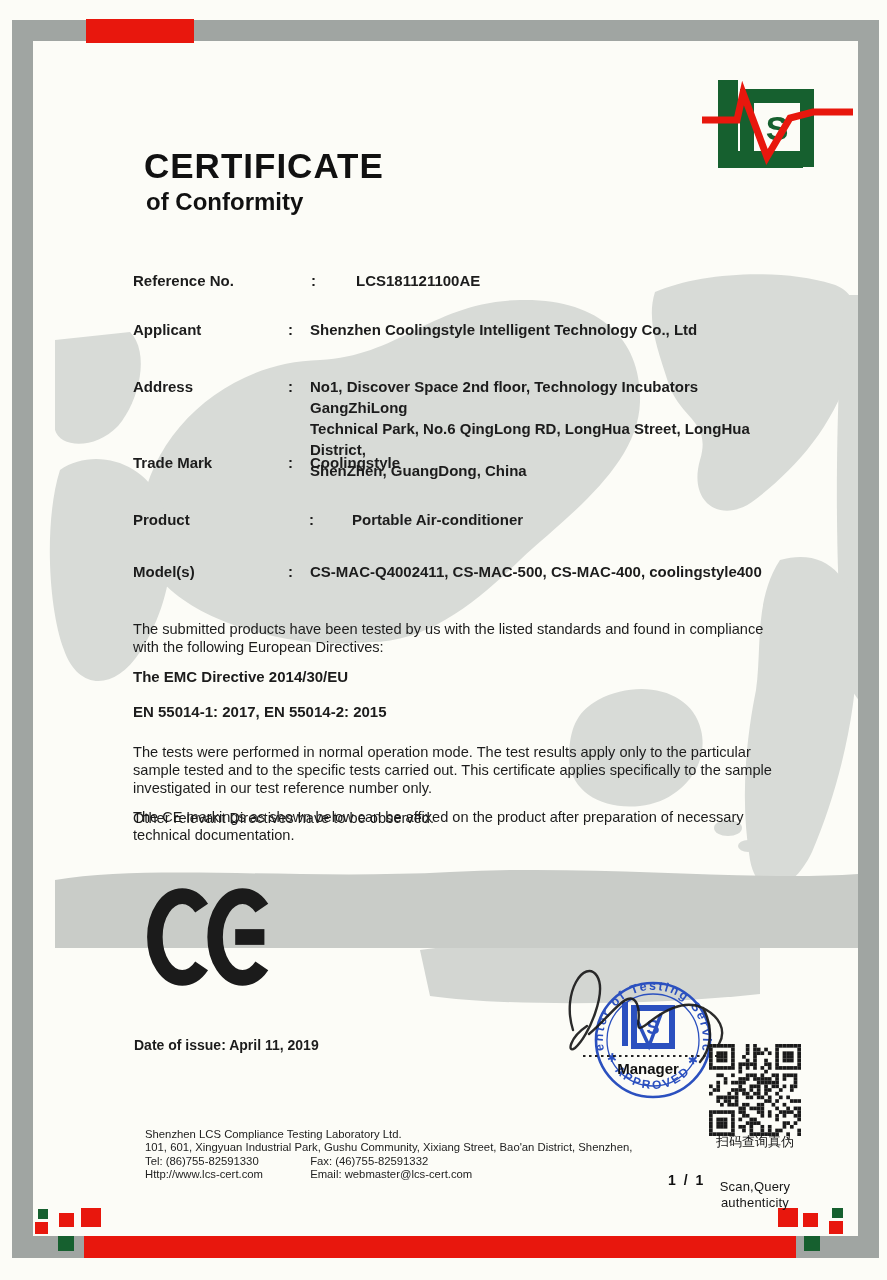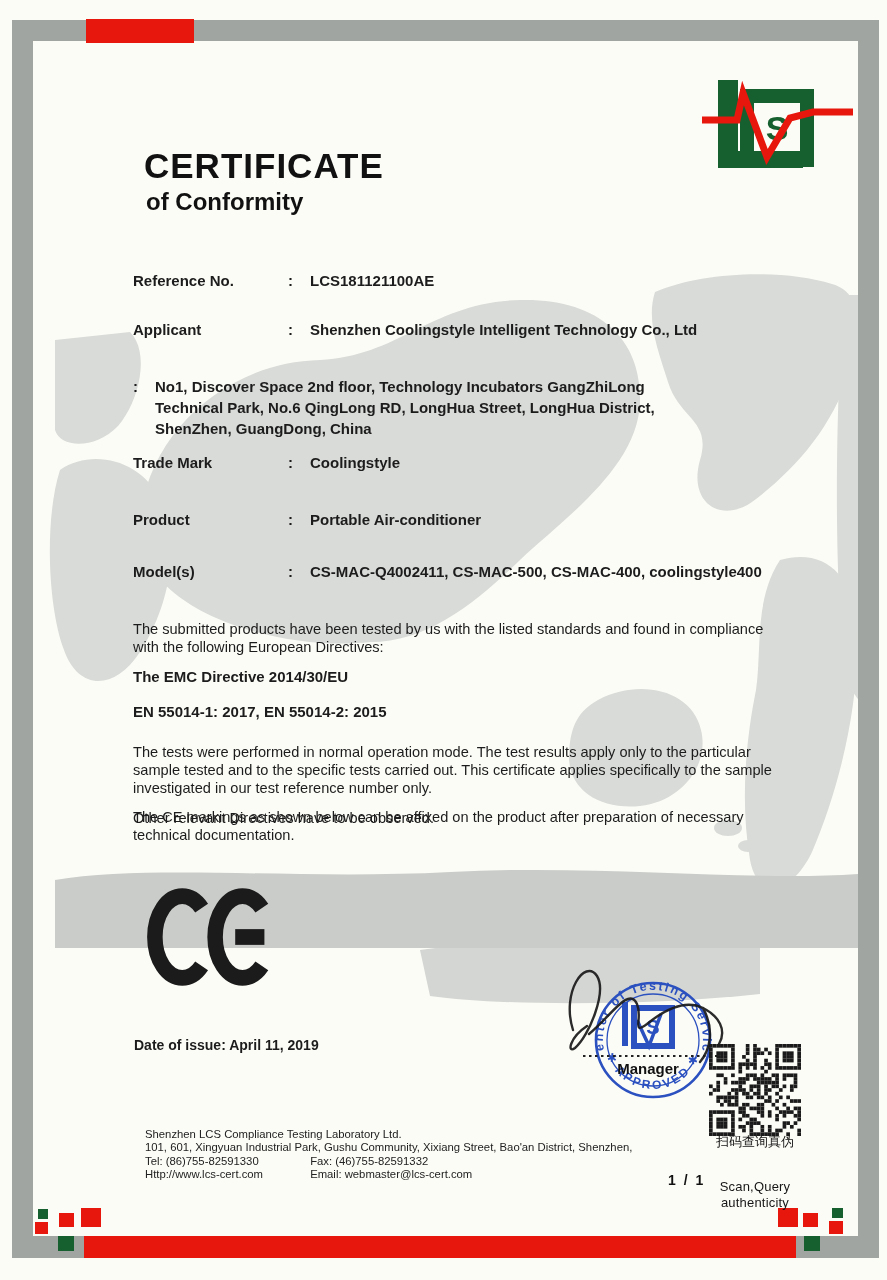--- a/index.html
+++ b/index.html
@@ -33,22 +33,22 @@
   .map{position:absolute;left:0;top:0;z-index:0;}
   
   .z{position:absolute;z-index:2;}
   .logo{left:695px;top:70px;width:165px;height:110px;}
   .title-main{left:144px;top:146px;font-size:35px;font-weight:bold;letter-spacing:1px;color:#111;}
   .title-sub{left:146px;top:188px;font-size:24px;font-weight:bold;color:#111;}
   .frow{left:133px;width:660px;display:flex;font-size:15px;font-weight:bold;line-height:21px;}
   .frow .lab{width:155px;flex:0 0 155px;}
   .frow .col{width:22px;flex:0 0 22px;}
   .frow .val{flex:1;}
-  .r-ref{top:270px;} .r-app{top:319px;} .r-addr{top:376px;}
-  .r-tm{top:452px;}  .r-prod{top:509px;} .r-mod{top:561px;}
+  .r-ref{top:270px;gap:23px;} .r-app{top:319px;} .r-addr{top:376px;}
+  .r-tm{top:452px;}  .r-prod{top:509px;gap:21px;} .r-mod{top:561px;}
   .para{left:133px;width:660px;font-size:14.6px;line-height:18px;}
   .p1{top:620px;} .p2{top:743px;} .p3{top:808px;} .p4{top:809px;}
   .pbold{left:133px;width:660px;font-size:15px;font-weight:bold;}
   .pd{top:668px;} .ps{top:703px;}
   .ce{left:133px;top:886px;width:146px;height:102px;}
   .date-line{left:134px;top:1037px;font-size:14px;font-weight:bold;}
   .stamp{left:545px;top:952px;width:205px;height:165px;}
   .qr{left:709px;top:1044px;width:92px;height:92px;}
   .qr-cap{left:690px;top:1134px;width:130px;text-align:center;font-size:13px;font-weight:normal;line-height:16px;color:#161616;}
   .qr-cap .en{font-size:13px;letter-spacing:0.2px;margin-top:29px;}
@@ -112,20 +112,21 @@
     <span class="lab">Reference No.</span>
     <span class="col">:</span>
     <span class="val">LCS181121100AE</span>
   </div>
   <div class="z frow r-app">
     <span class="lab">Applicant</span>
     <span class="col">:</span>
     <span class="val">Shenzhen Coolingstyle Intelligent Technology Co., Ltd</span>
   </div>
   <div class="z frow r-addr">
+    <span class="lab">Address</span>
     <span class="col">:</span>
     <span class="val">
       <div>No1, Discover Space 2nd floor, Technology Incubators GangZhiLong</div>
       <div>Technical Park, No.6 QingLong RD, LongHua Street, LongHua District,</div>
       <div>ShenZhen, GuangDong, China</div>
     </span>
   </div>
   <div class="z frow r-tm">
     <span class="lab">Trade Mark</span>
     <span class="col">:</span>

